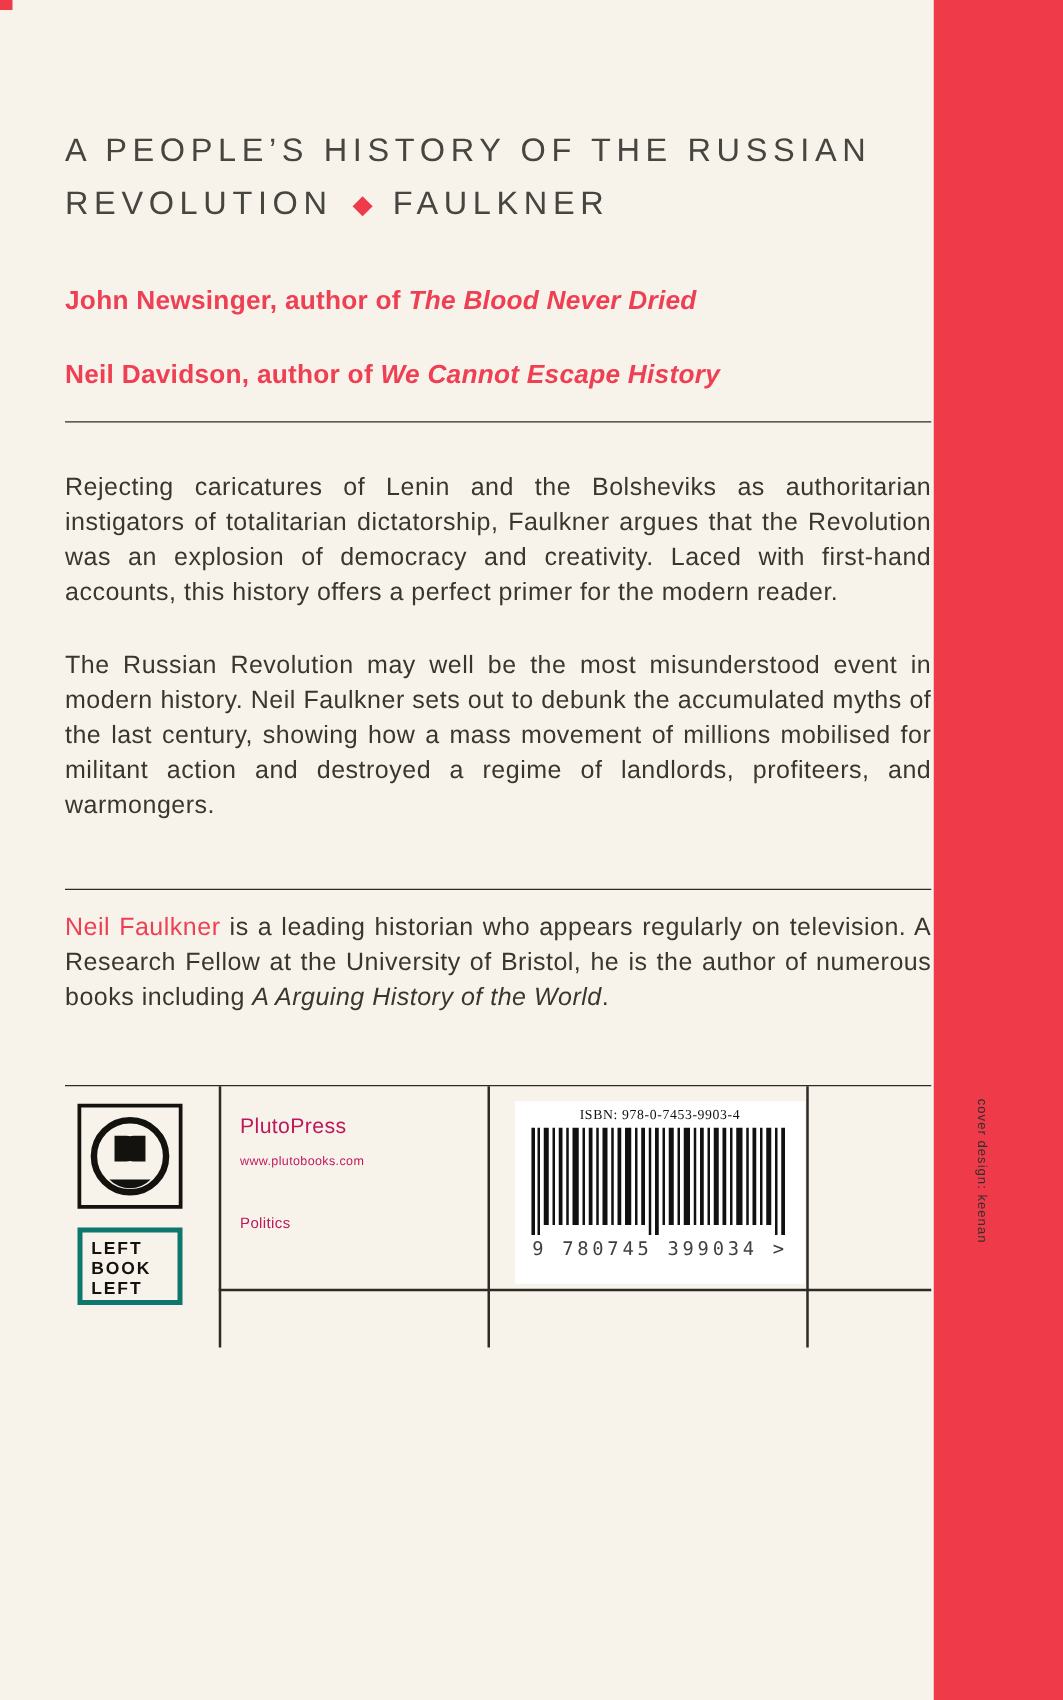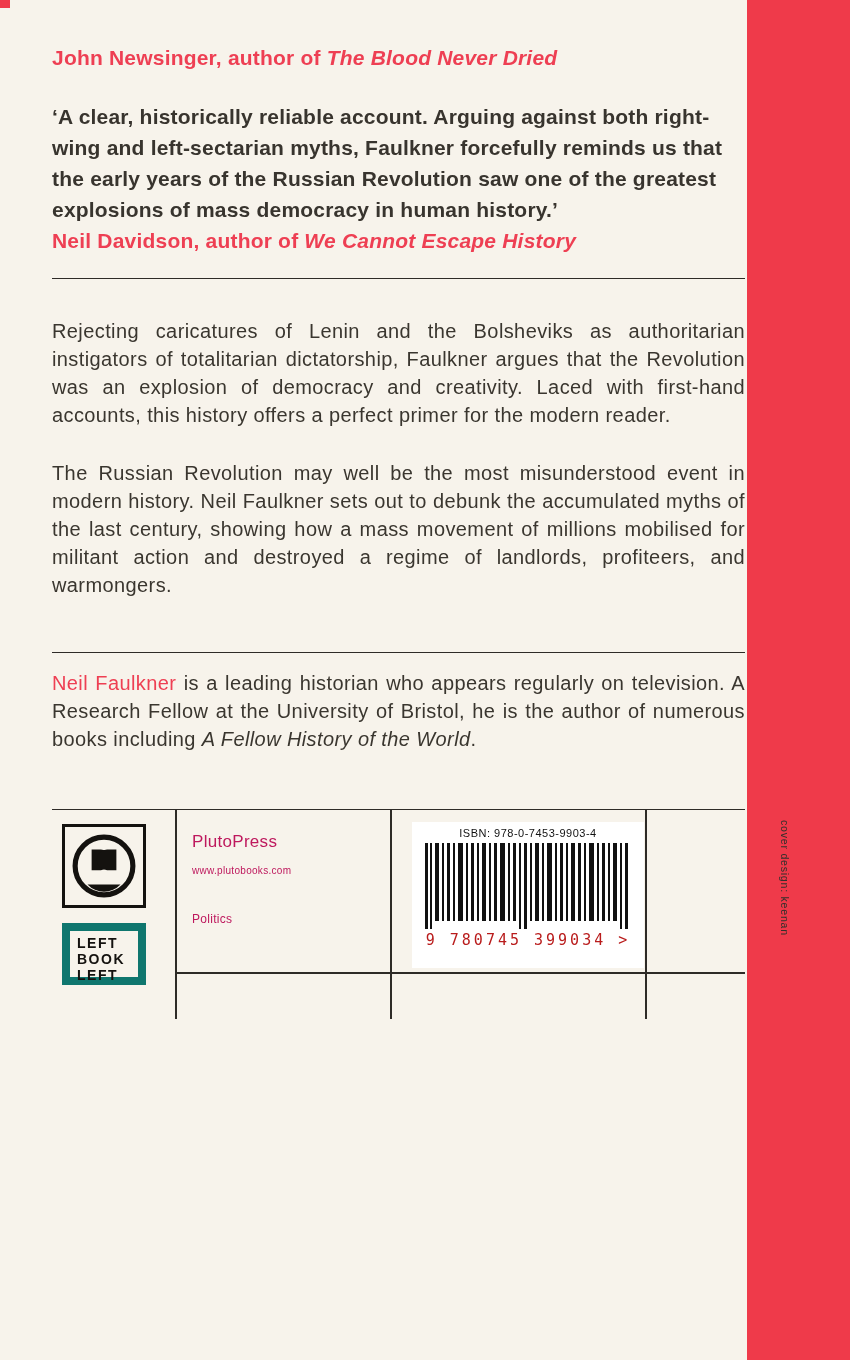--- a/index.html
+++ b/index.html
@@ -76,81 +76,81 @@
   .vline-3{left:593px;}
   .hline-sub{position:absolute;left:123px;right:0;top:162px;height:1.5px;background:#2e2b27;}
   .logo-box{
     position:absolute;left:10px;top:14px;width:84px;height:84px;
     border:3px solid #14120f;
     display:flex;align-items:center;justify-content:center;
     background:var(--bg);
   }
   .lbc-box{
     position:absolute;left:10px;top:113px;width:84px;height:62px;
-    border:8px solid #0f766e;
+    border:4px solid #0f766e;
     padding:4px 0 0 7px;
     background:var(--bg);
     color:#14120f;
     font-weight:900;
     font-size:14px;
     line-height:1.15;
     letter-spacing:1.5px;
   }
   .lbc-box span{display:block;}
   .pub-col{position:absolute;left:140px;top:22px;color:#be185d;}
   .pub-name{font-size:17px;letter-spacing:0.3px;}
   .pub-site{margin-top:13px;font-size:10px;letter-spacing:0.3px;}
   .pub-cat{margin-top:36px;font-size:12px;letter-spacing:0.3px;}
   .barcode-box{
     position:absolute;left:360px;top:12px;width:232px;height:146px;
     background:#ffffff;
     text-align:center;
     padding-top:5px;
   }
-  .isbn-label{font-size:11px;letter-spacing:0.5px;color:#111;}
+  .isbn-label{font-size:11px;letter-spacing:0.5px;color:#111;font-family:Liberation Serif, serif;}
   .bars{display:block;margin:4px auto 0 auto;}
   .barcode-digits{
     font-family:"DejaVu Sans Mono","Liberation Mono",monospace;
-    font-size:15px;color:#b91c1c;letter-spacing:3px;
+    font-size:15px;color:#404040;letter-spacing:3px;
     margin-top:2px;
   }
   .cover-design{
     position:absolute;right:-46px;top:10px;height:195px;
     writing-mode:vertical-rl;
     font-size:10.5px;letter-spacing:0.8px;color:#33302b;
   }
 </style>
 </head>
 <body>
 
 <div class="page">
   <div class="corner-mark"></div>
   <div class="stripe"></div>
 
   <div class="content">
 
+    <h1 class="title"><span>A PEOPLE’S HISTORY OF THE RUSSIAN REVOLUTION</span><span class="diamond">◆</span><span>FAULKNER</span></h1>
 
     <div class="quote-block quote1">
       <div class="attribution"><span>John Newsinger, author of </span><span class="book-title">The Blood Never Dried</span></div>
     </div>
 
     <div class="quote-block quote2">
-      <div>‘A clear, historically reliable account. Arguing against both right-wing and left-sectarian myths, Faulkner forcefully reminds us that the early years of the Russian Revolution saw one of the greatest explosions of mass democracy in human history.’</div>
       <div class="attribution"><span>Neil Davidson, author of </span><span class="book-title">We Cannot Escape History</span></div>
     </div>
 
     <hr class="rule rule1">
 
     <p class="body-par par2">Rejecting caricatures of Lenin and the Bolsheviks as authoritarian instigators of totalitarian dictatorship, Faulkner argues that the Revolution was an explosion of democracy and creativity. Laced with first-hand accounts, this history offers a perfect primer for the modern reader.</p>
 
     <p class="body-par par1">The Russian Revolution may well be the most misunderstood event in modern history. Neil Faulkner sets out to debunk the accumulated myths of the last century, showing how a mass movement of millions mobilised for militant action and destroyed a regime of landlords, profiteers, and warmongers.</p>
 
     <hr class="rule rule2">
 
-    <p class="body-par bio"><span class="bio-name">Neil Faulkner</span><span> is a leading historian who appears regularly on television. A Research Fellow at the University of Bristol, he is the author of numerous books including </span><span class="book-title">A Fellow History of the World</span><span>.</span></p>
+    <p class="body-par bio"><span class="bio-name">Neil Faulkner</span><span> is a leading historian who appears regularly on television. A Research Fellow at the University of Bristol, he is the author of numerous books including </span><span class="book-title">A Arguing History of the World</span><span>.</span></p>
 
     <div class="footer">
       <div class="vline vline-1"></div>
       <div class="vline vline-2"></div>
       <div class="vline vline-3"></div>
       <div class="hline-sub"></div>
 
       <div class="logo-box">
         <svg width="66" height="66" viewBox="0 0 64 64">
           <circle cx="32" cy="32" r="28" fill="#f7f3eb" stroke="#14120f" stroke-width="5"></circle>

